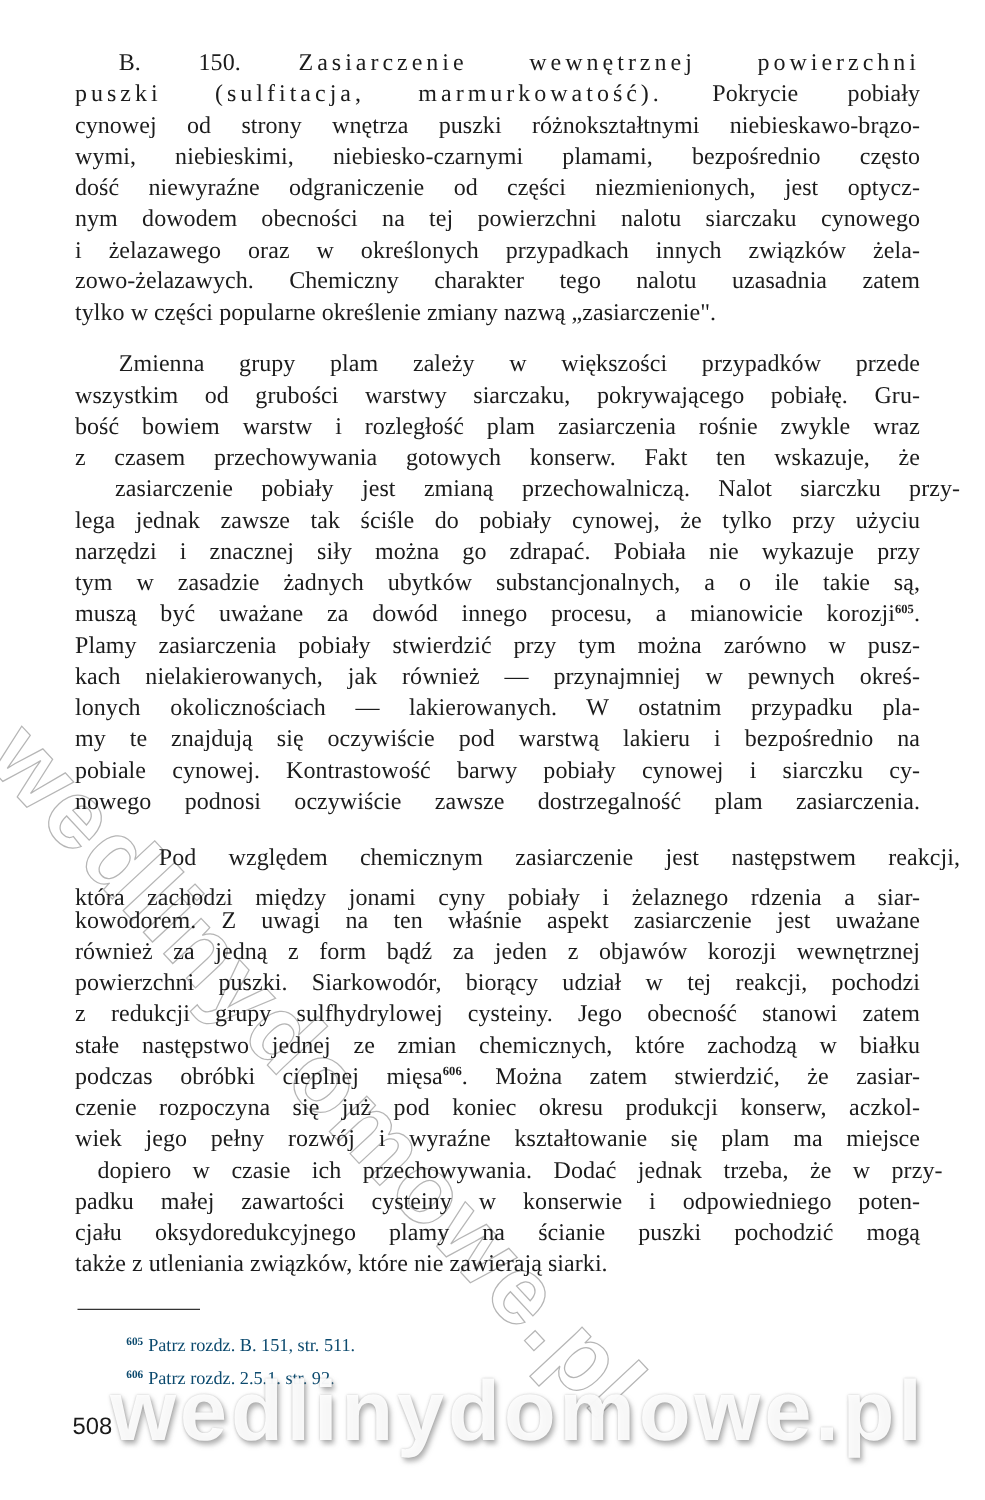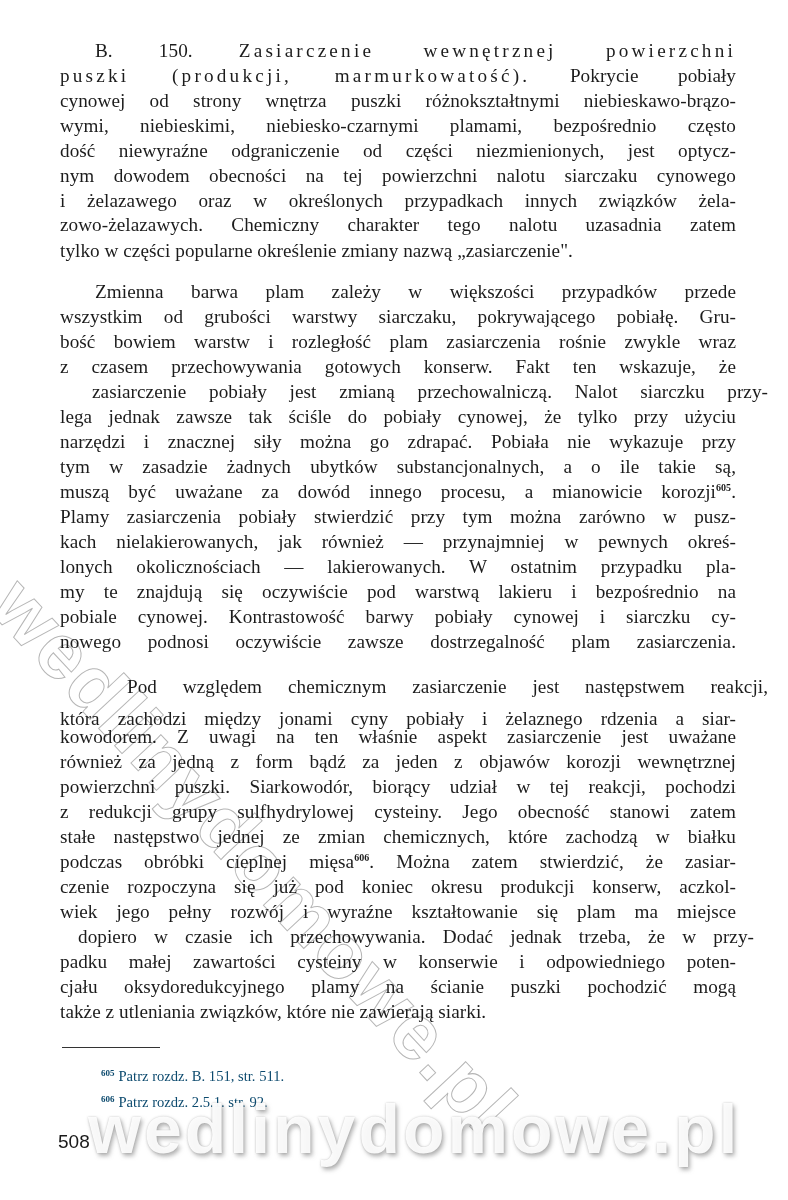--- a/index.html
+++ b/index.html
@@ -53,34 +53,34 @@
 <div class="page">
 
   <div class="wm-diag">wedlinydomowe.pl</div>
 
   <div>
     <div class="line indent" style="top:38px;">
       <span>B. 150.</span>
       <span class="spaced">Zasiarczenie wewnętrznej powierzchni</span>
     </div>
     <div class="line" style="top:63px;">
-      <span class="spaced">puszki (produkcji, marmurkowatość).</span>
+      <span class="spaced">puszki (sulfitacja, marmurkowatość).</span>
       <span>Pokrycie pobiały</span>
     </div>
     <div class="line" style="top:88px;">cynowej od strony wnętrza puszki różnokształtnymi niebieskawo-brązo-</div>
     <div class="line" style="top:113px;">wymi, niebieskimi, niebiesko-czarnymi plamami, bezpośrednio często</div>
     <div class="line" style="top:138px;">dość niewyraźne odgraniczenie od części niezmienionych, jest optycz-</div>
     <div class="line" style="top:163px;">nym dowodem obecności na tej powierzchni nalotu siarczaku cynowego</div>
     <div class="line" style="top:188px;">i żelazawego oraz w określonych przypadkach innych związków żela-</div>
     <div class="line" style="top:212px;">zowo-żelazawych. Chemiczny charakter tego nalotu uzasadnia zatem</div>
     <div class="line last" style="top:238px;">tylko w części popularne określenie zmiany nazwą „zasiarczenie".</div>
   </div>
 
   <div>
-    <div class="line indent" style="top:279px;">Zmienna barwa plam zależy w większości przypadków przede</div>
+    <div class="line indent" style="top:279px;">Zmienna grupy plam zależy w większości przypadków przede</div>
     <div class="line" style="top:304px;">wszystkim od grubości warstwy siarczaku, pokrywającego pobiałę. Gru-</div>
     <div class="line" style="top:329px;">bość bowiem warstw i rozległość plam zasiarczenia rośnie zwykle wraz</div>
     <div class="line" style="top:354px;">z czasem przechowywania gotowych konserw. Fakt ten wskazuje, że</div>
     <div class="line" style="top:379px;margin-left:32px;">zasiarczenie pobiały jest zmianą przechowalniczą. Nalot siarczku przy-</div>
     <div class="line" style="top:404px;">lega jednak zawsze tak ściśle do pobiały cynowej, że tylko przy użyciu</div>
     <div class="line" style="top:429px;">narzędzi i znacznej siły można go zdrapać. Pobiała nie wykazuje przy</div>
     <div class="line" style="top:454px;">tym w zasadzie żadnych ubytków substancjonalnych, a o ile takie są,</div>
     <div class="line" style="top:479px;">
       <span>muszą być uważane za dowód innego procesu, a mianowicie korozji</span><sup class="fn">605</sup><span>.</span>
     </div>

